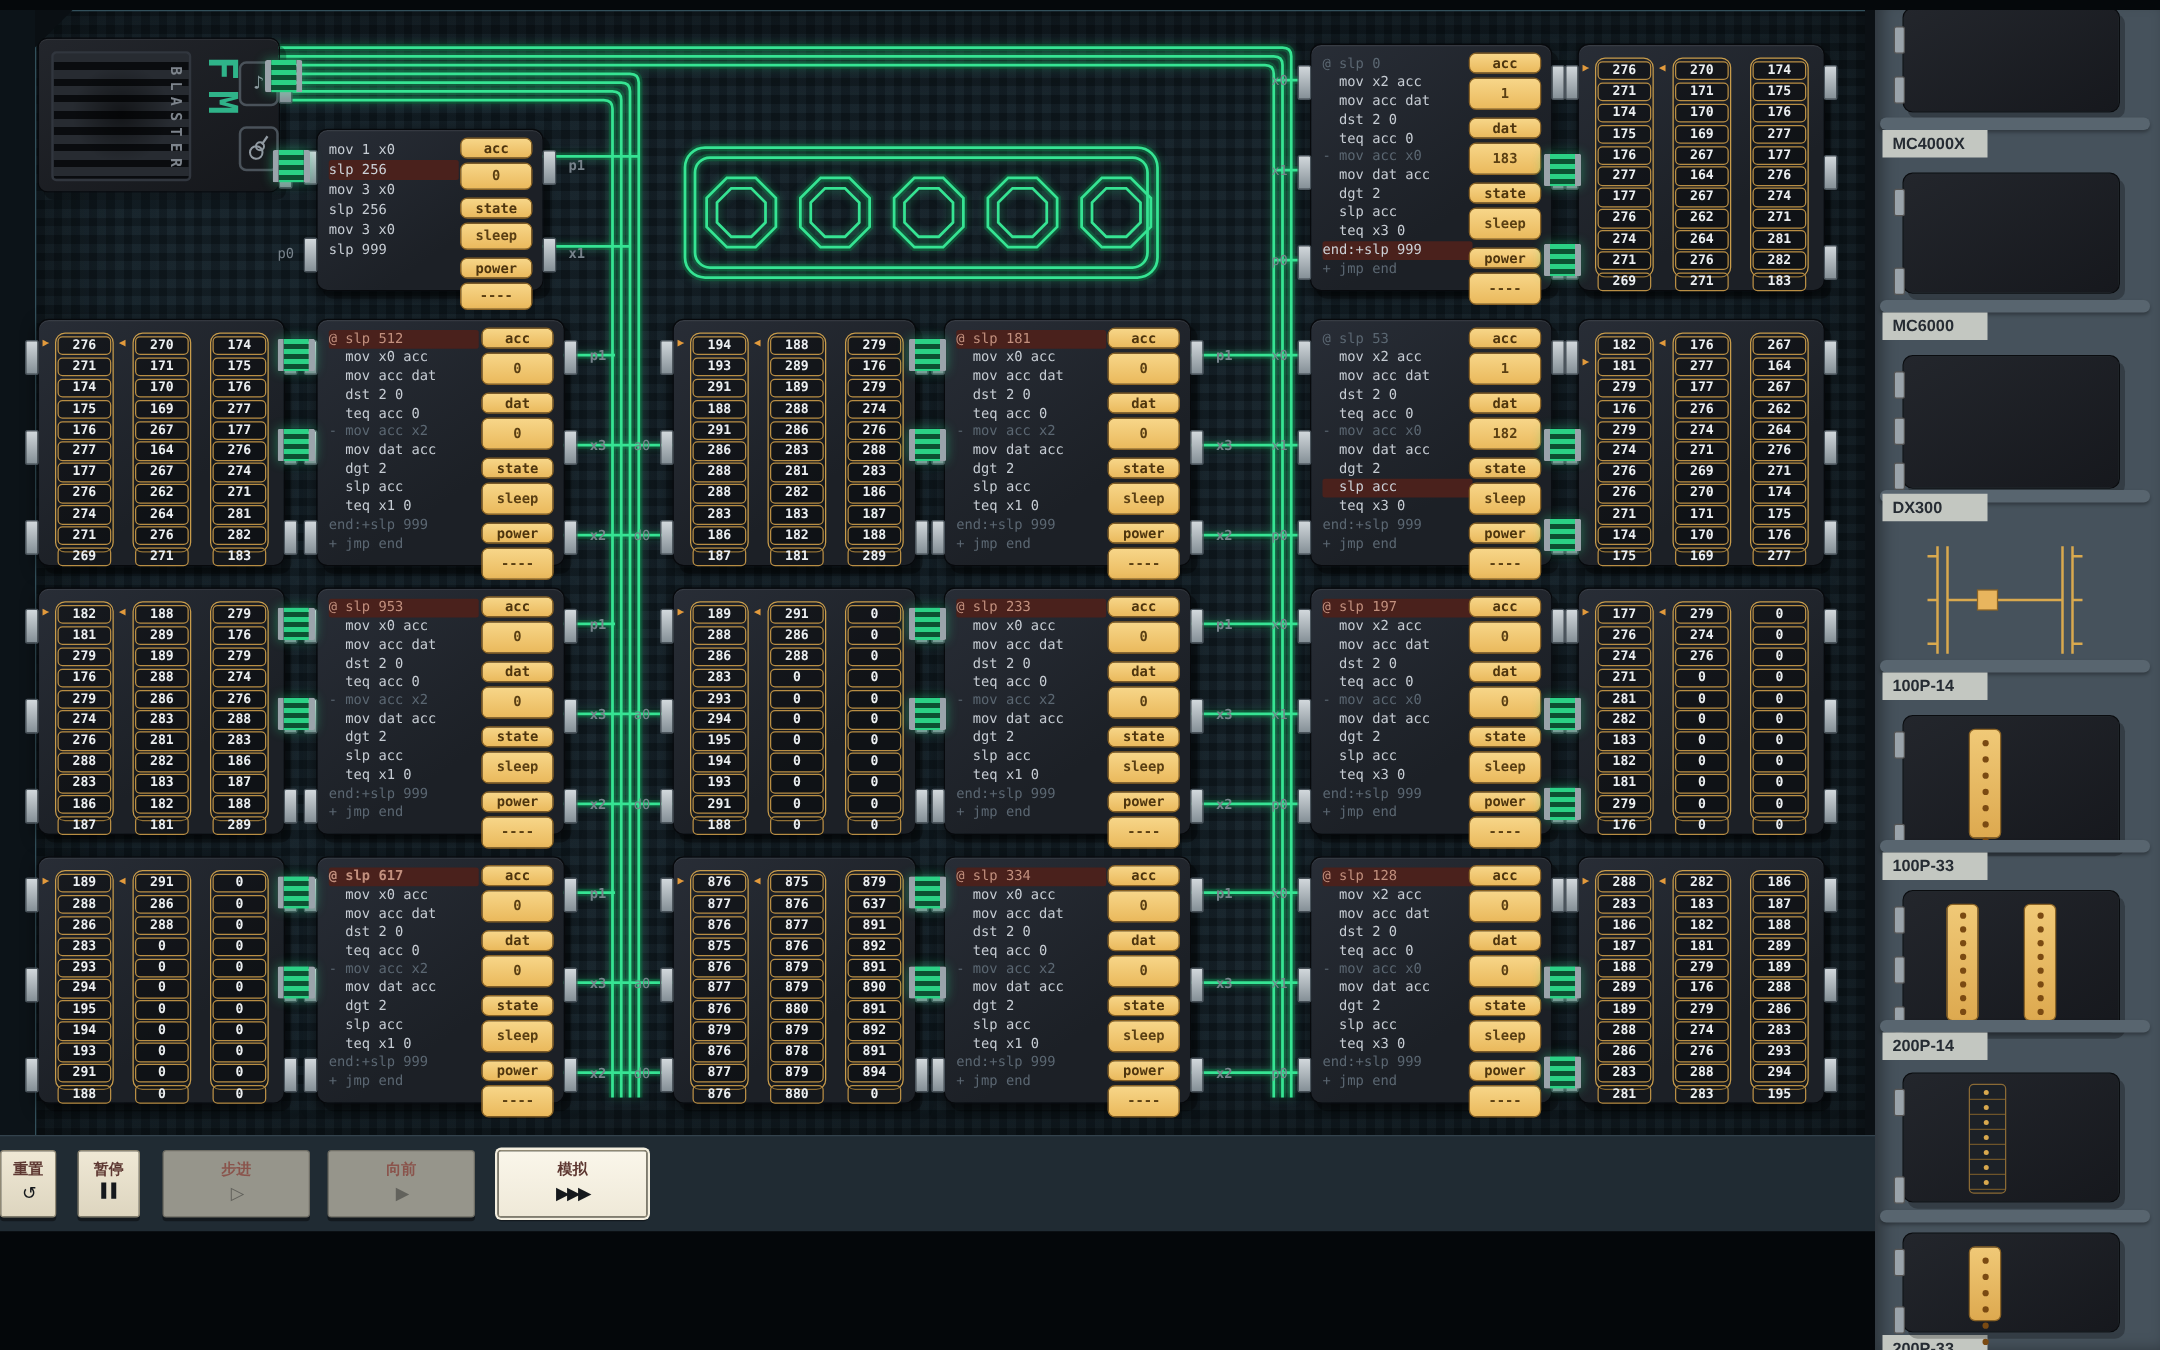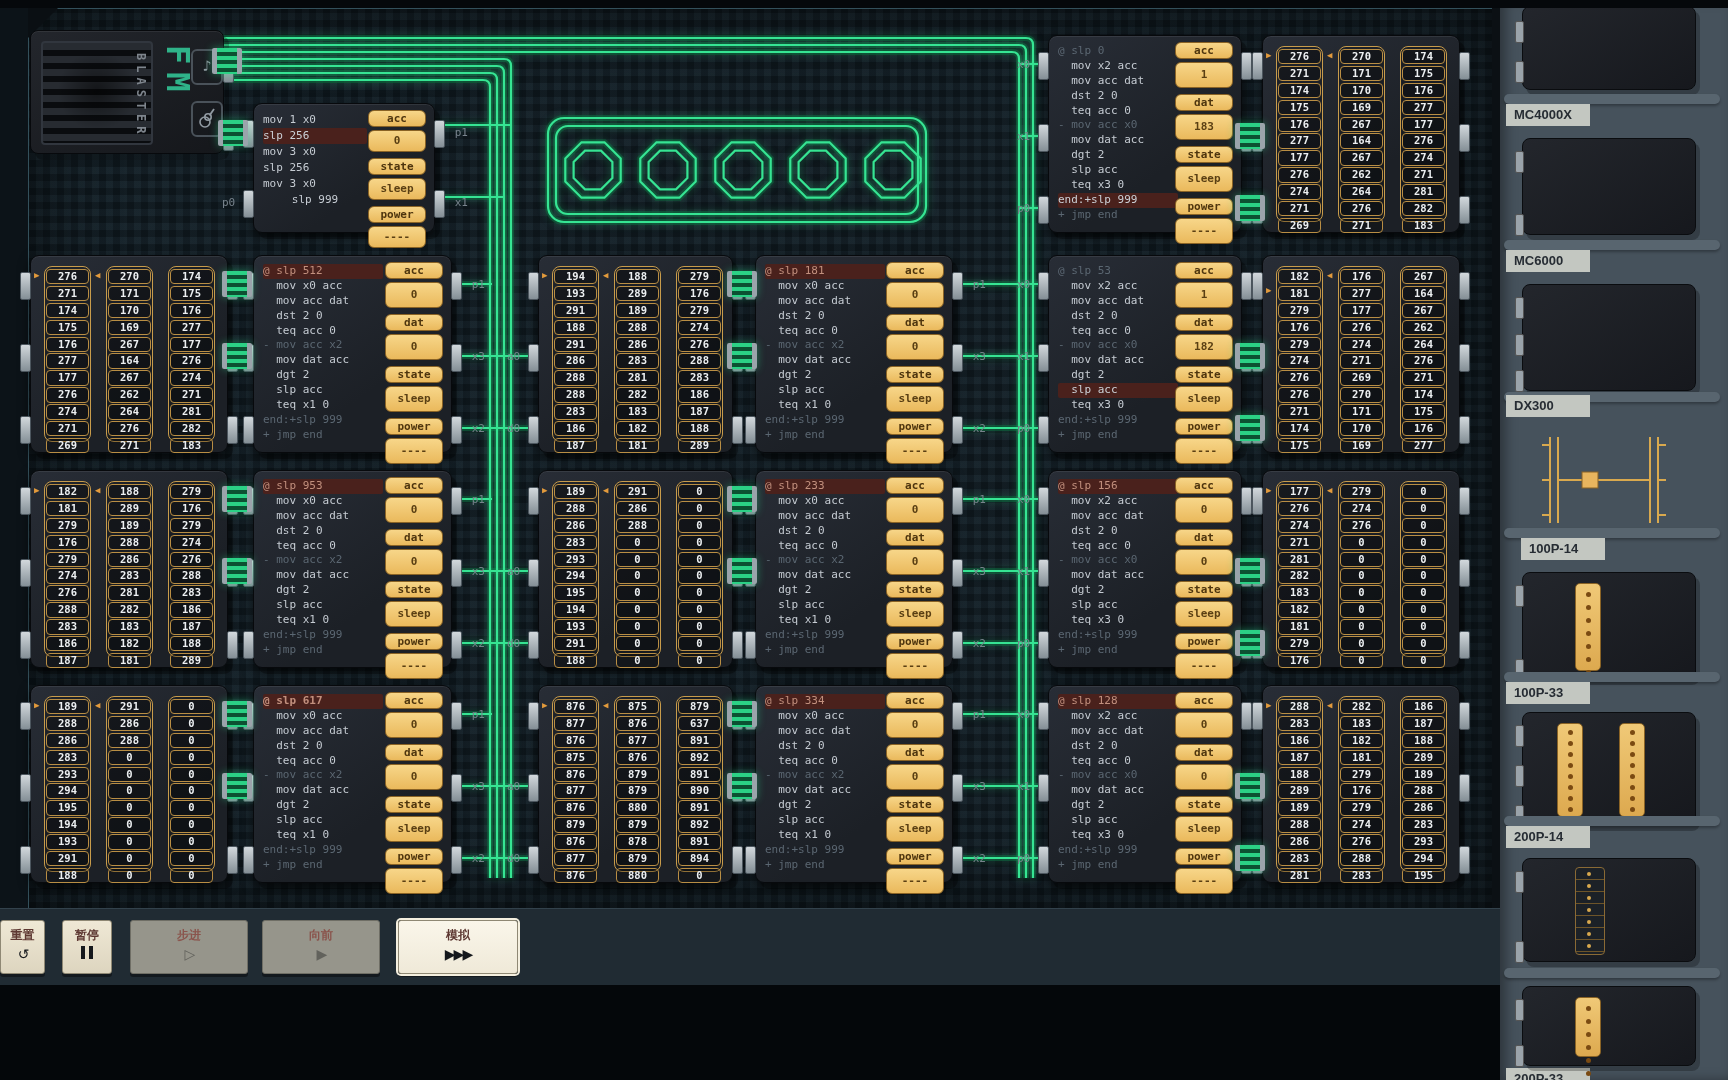--- a/index.html
+++ b/index.html
@@ -58,21 +58,21 @@
   .reg{margin-bottom:6px;}
   .reg-l,.reg-v{border:1px solid #8a6325;border-radius:6px;text-align:center;
      background:linear-gradient(#f7d689,#eab95c);color:#4e350e;font-weight:bold;}
   .reg-l{font-size:11px;height:15px;line-height:15px;margin-bottom:3px;}
   .reg-v{font-size:11px;height:24px;line-height:24px;color:#5a3f13;}
   .small .reg-v{height:20px;line-height:20px;}
   .pin{position:absolute;width:9px;height:26px;background:linear-gradient(#d2d8dc,#848f96);
        border:1px solid #4c565e;border-radius:2px;}
   .pin.pl{left:-11px;} .pin.pr{right:-11px;}
   .pinlab{position:absolute;font-size:11px;color:#78838c;text-align:right;}
-  .pinlab.ll{left:-32px;} .pinlab.lr{right:-34px;}
+  .pinlab.ll{left:-32px;} .pinlab.lr{right:-34px;font-weight:bold;}
   
   .ramcol{position:absolute;top:10px;width:47px;height:176px;border:1px solid #c89c4b;
           border-radius:8px;padding:2px 0;background:rgba(0,0,0,.18);box-sizing:border-box;}
   .ramcell{width:41px;height:13.4px;margin:0 auto 1.5px auto;border:1px solid #b98e44;border-radius:4px;
            font-size:10.5px;line-height:13px;font-weight:bold;color:#edf0f2;text-align:center;
            background:rgba(0,0,0,.28);}
   .mark{position:absolute;font-size:9px;color:#e29a3c;z-index:2;}
   
   .bridge{position:absolute;width:30px;height:26px;z-index:3;border-radius:2px;
     background:repeating-linear-gradient(180deg,#2bd185 0 4px,#0c5132 4px 8px);
@@ -234,21 +234,21 @@
       <div class="pin pr" style="top:92px"></div>
     </div>
 
   <div class="chip small s-r0mc">
         <div class="code" style="width: 104px;">
           <div class="cl" style="white-space: pre;">mov 1 x0</div>
           <div class="cl hl" style="white-space: pre;">slp 256</div>
           <div class="cl" style="white-space: pre;">mov 3 x0</div>
           <div class="cl" style="white-space: pre;">slp 256</div>
           <div class="cl" style="white-space: pre;">mov 3 x0</div>
-          <div class="cl" style="white-space: pre; text-align: center;">slp 999</div>
+          <div class="cl" style="white-space: pre;">slp 999</div>
         </div>
         <div class="regs">
           <div class="reg">
             <div class="reg-l">acc</div>
             <div class="reg-v">0</div>
           </div>
           <div class="reg">
             <div class="reg-l">state</div>
             <div class="reg-v">sleep</div>
           </div>
@@ -518,21 +518,21 @@
         <div class="pinlab lr" style="top: 22px;">p1</div>
         <div class="pin pl" style="top: 88px;"></div>
         <div class="pin pr" style="top: 88px;"></div>
         <div class="pinlab lr" style="top: 94px;">x3</div>
         <div class="pin pl" style="top: 160px;"></div>
         <div class="pin pr" style="top: 160px;"></div>
         <div class="pinlab lr" style="top: 166px;">x2</div>
       </div>
       <div class="chip s-r2c5">
         <div class="code">
-          <div class="cl dim hl" style="white-space: pre;">@ slp 156</div>
+          <div class="cl dim hl" style="white-space: pre;">@ slp 197</div>
           <div class="cl" style="white-space: pre;">  mov x2 acc</div>
           <div class="cl" style="white-space: pre;">  mov acc dat</div>
           <div class="cl" style="white-space: pre;">  dst 2 0</div>
           <div class="cl" style="white-space: pre;">  teq acc 0</div>
           <div class="cl dim" style="white-space: pre;">- mov acc x0</div>
           <div class="cl" style="white-space: pre;">  mov dat acc</div>
           <div class="cl" style="white-space: pre;">  dgt 2</div>
           <div class="cl" style="white-space: pre;">  slp acc</div>
           <div class="cl" style="white-space: pre;">  teq x3 0</div>
           <div class="cl dim" style="white-space: pre;">end:+slp 999</div>
@@ -1261,21 +1261,21 @@
       <div class="sb-divider" style="top: 392px;"></div>
       <div class="sb-label" style="top: 395px;">DX300</div>
       <div class="sb-card" style="top: 425px; height: 110px; background: none; border: none; box-shadow: none;"><svg width="170" height="110">
           <g stroke="#d9a94e" stroke-width="2" fill="none">
             <path d="M28,12 V98 M36,12 V98 M128,12 V98 M136,12 V98 M36,55 H128"></path>
             <path d="M20,20 h8 M20,55 h8 M20,90 h8 M136,20 h8 M136,55 h8 M136,90 h8"></path>
           </g>
           <rect x="60" y="47" width="16" height="16" fill="#e8b55e" stroke="#8a6325"></rect>
         </svg></div>
       <div class="sb-divider" style="top: 528px;"></div>
-      <div class="sb-label" style="top: 538px; margin-left: 15px;">100P-14</div>
+      <div class="sb-label" style="top: 538px;">100P-14</div>
       <div class="sb-card" style="top: 572px; height: 106px;">
         <div class="sb-pin" style="top: 12px;"></div>
         <div class="sb-pin" style="top: 86px;"></div>
         <div class="hcol" style="left: 52px; height: 86px;">
           <div class="hdot"></div>
           <div class="hdot"></div>
           <div class="hdot"></div>
           <div class="hdot"></div>
           <div class="hdot"></div>
           <div class="hdot"></div>

